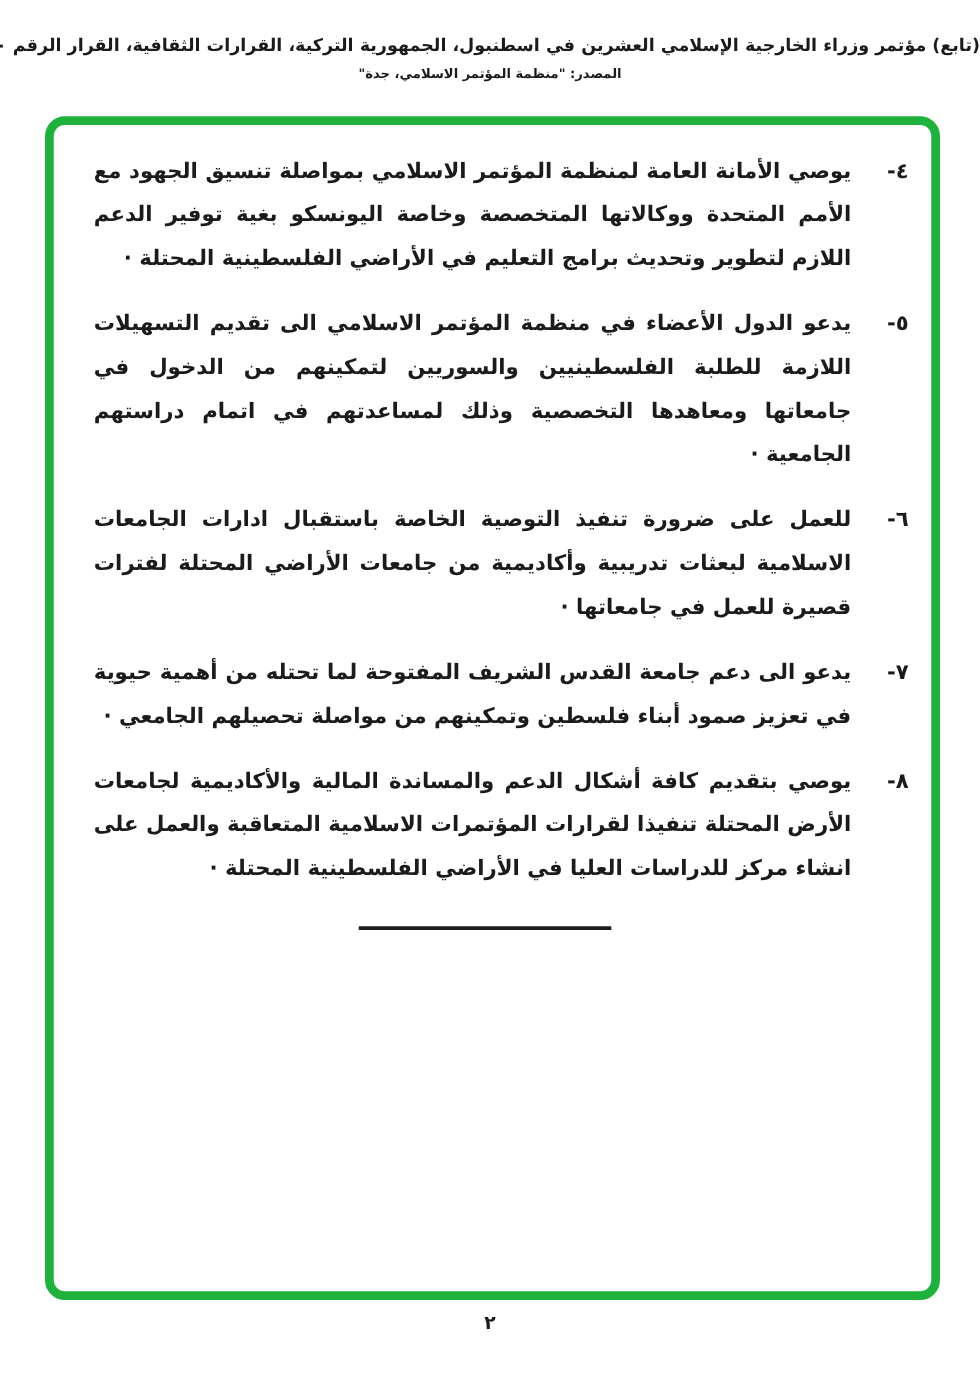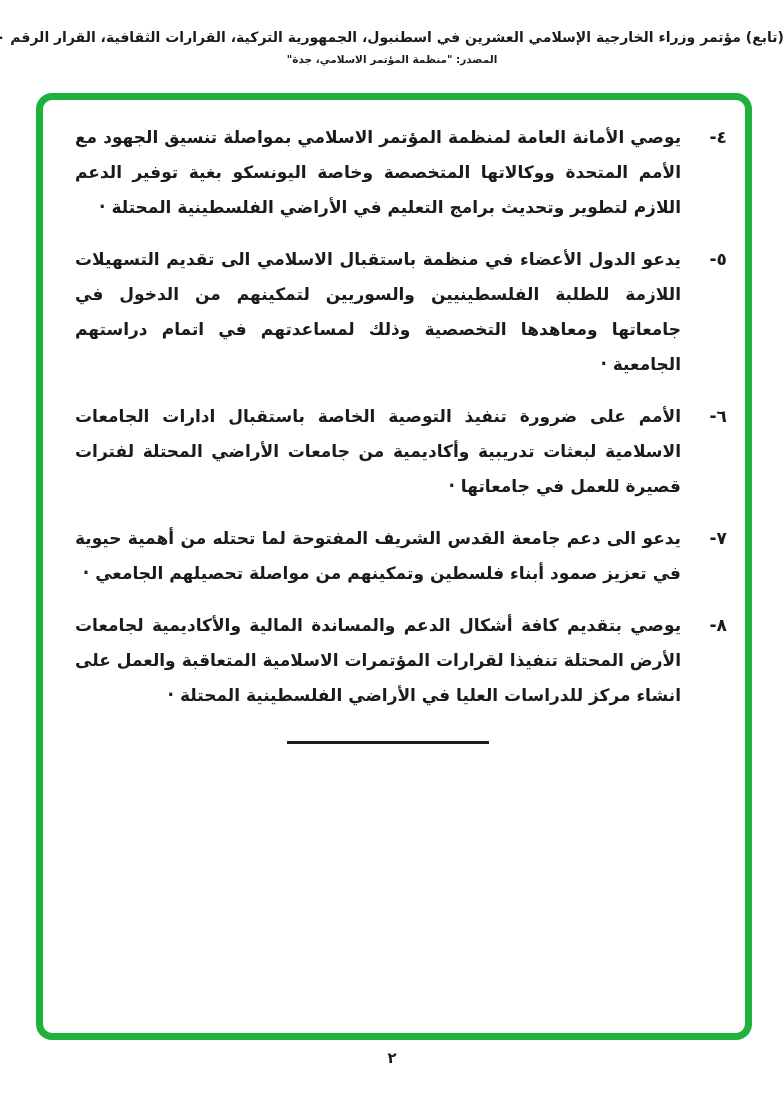--- a/index.html
+++ b/index.html
@@ -99,26 +99,26 @@
 <div class="frame">
   <div class="content">
 
     <div class="item">
       <div class="item-number">٤-</div>
       <div class="item-text"><span class="verb">يوصي</span> <span>الأمانة العامة لمنظمة المؤتمر الاسلامي بمواصلة تنسيق الجهود مع الأمم المتحدة ووكالاتها المتخصصة وخاصة اليونسكو بغية توفير الدعم اللازم لتطوير وتحديث برامج التعليم في الأراضي الفلسطينية المحتلة ·</span></div>
     </div>
 
     <div class="item">
       <div class="item-number">٥-</div>
-      <div class="item-text"><span class="verb">يدعو</span> <span>الدول الأعضاء في منظمة باستقبال الاسلامي الى تقديم التسهيلات اللازمة للطلبة الفلسطينيين والسوريين لتمكينهم من الدخول في جامعاتها ومعاهدها التخصصية وذلك لمساعدتهم في اتمام دراستهم الجامعية ·</span></div>
+      <div class="item-text"><span class="verb">يدعو</span> <span>الدول الأعضاء في منظمة المؤتمر الاسلامي الى تقديم التسهيلات اللازمة للطلبة الفلسطينيين والسوريين لتمكينهم من الدخول في جامعاتها ومعاهدها التخصصية وذلك لمساعدتهم في اتمام دراستهم الجامعية ·</span></div>
     </div>
 
     <div class="item">
       <div class="item-number">٦-</div>
-      <div class="item-text"><span class="verb">الأمم</span> <span>على ضرورة تنفيذ التوصية الخاصة باستقبال ادارات الجامعات الاسلامية لبعثات تدريبية وأكاديمية من جامعات الأراضي المحتلة لفترات قصيرة للعمل في جامعاتها ·</span></div>
+      <div class="item-text"><span class="verb">للعمل</span> <span>على ضرورة تنفيذ التوصية الخاصة باستقبال ادارات الجامعات الاسلامية لبعثات تدريبية وأكاديمية من جامعات الأراضي المحتلة لفترات قصيرة للعمل في جامعاتها ·</span></div>
     </div>
 
     <div class="item">
       <div class="item-number">٧-</div>
       <div class="item-text"><span class="verb">يدعو</span> <span>الى دعم جامعة القدس الشريف المفتوحة لما تحتله من أهمية حيوية في تعزيز صمود أبناء فلسطين وتمكينهم من مواصلة تحصيلهم الجامعي ·</span></div>
     </div>
 
     <div class="item">
       <div class="item-number">٨-</div>
       <div class="item-text"><span class="verb">يوصي</span> <span>بتقديم كافة أشكال الدعم والمساندة المالية والأكاديمية لجامعات الأرض المحتلة تنفيذا لقرارات المؤتمرات الاسلامية المتعاقبة والعمل على انشاء مركز للدراسات العليا في الأراضي الفلسطينية المحتلة ·</span></div>

